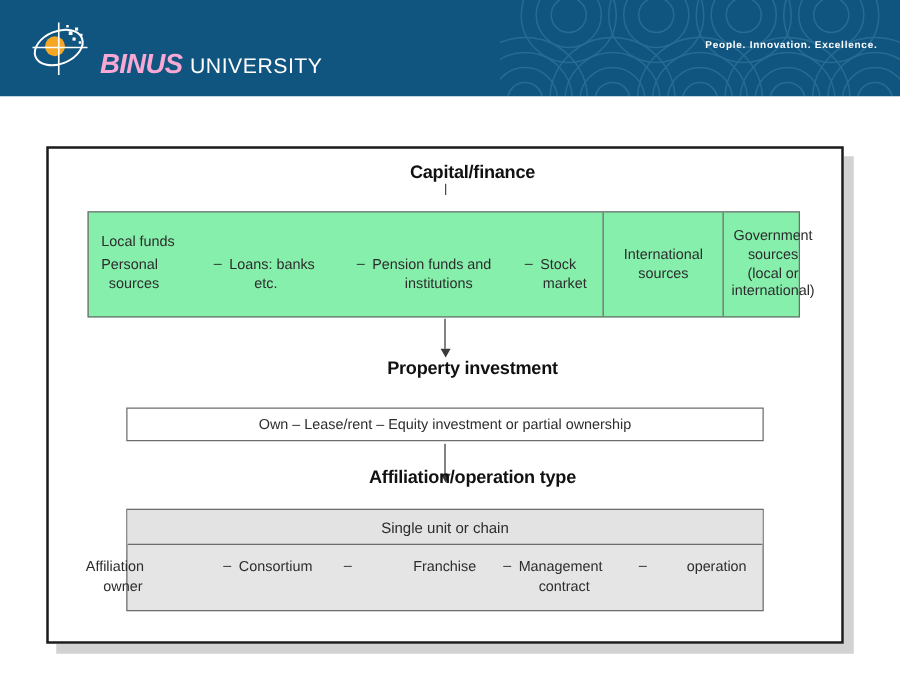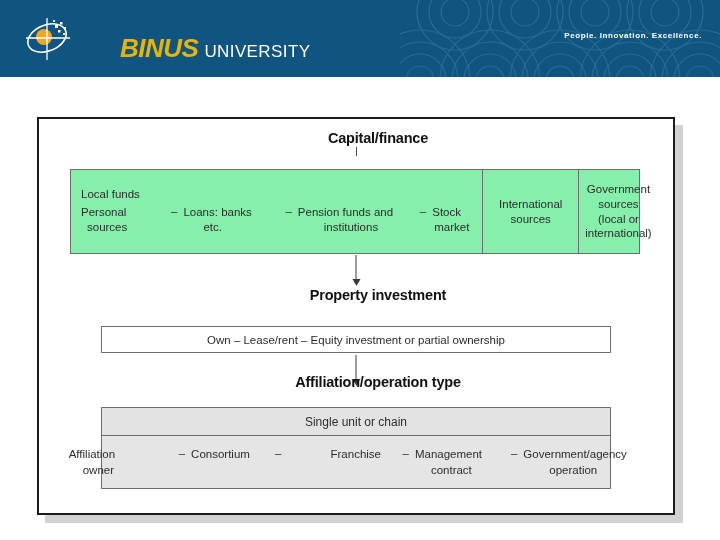--- a/index.html
+++ b/index.html
@@ -46,27 +46,26 @@
     flex: 0 0 auto;
   }
   .brand-text {
     margin-left: 2px;
     margin-bottom: 2px;
     display: flex;
     align-items: baseline;
     white-space: nowrap;
   }
   .brand-binus {
-    color: #eab308;
-    font-size: 26px;
+    color: #f9a8d4;
+    font-size: 22px;
     font-weight: bold;
     letter-spacing: -0.5px;
     font-style: italic;
     font-family: "Liberation Sans", sans-serif;
-    margin-left: 40px;
   }
   .brand-univ {
     color: #ffffff;
     font-size: 17px;
     font-weight: normal;
     letter-spacing: 0.4px;
     margin-left: 6px;
     font-family: "Liberation Sans", sans-serif;
   }
   .tagline {
@@ -453,21 +452,20 @@
             <span class="l1">Franchise</span>
             <span class="l2"></span>
           </span>
           <span class="aff-dash">–</span>
           <span class="aff-item aff-i4">
             <span class="l1">Management</span>
             <span class="l2">contract</span>
           </span>
           <span class="aff-dash">–</span>
           <span class="aff-item aff-i5">
-            <span class="l1">Government/agency</span>
             <span class="l2">operation</span>
           </span>
         </div>
       </div>
     </div>
   </div>
 
 </div>
 
 </body></html>

